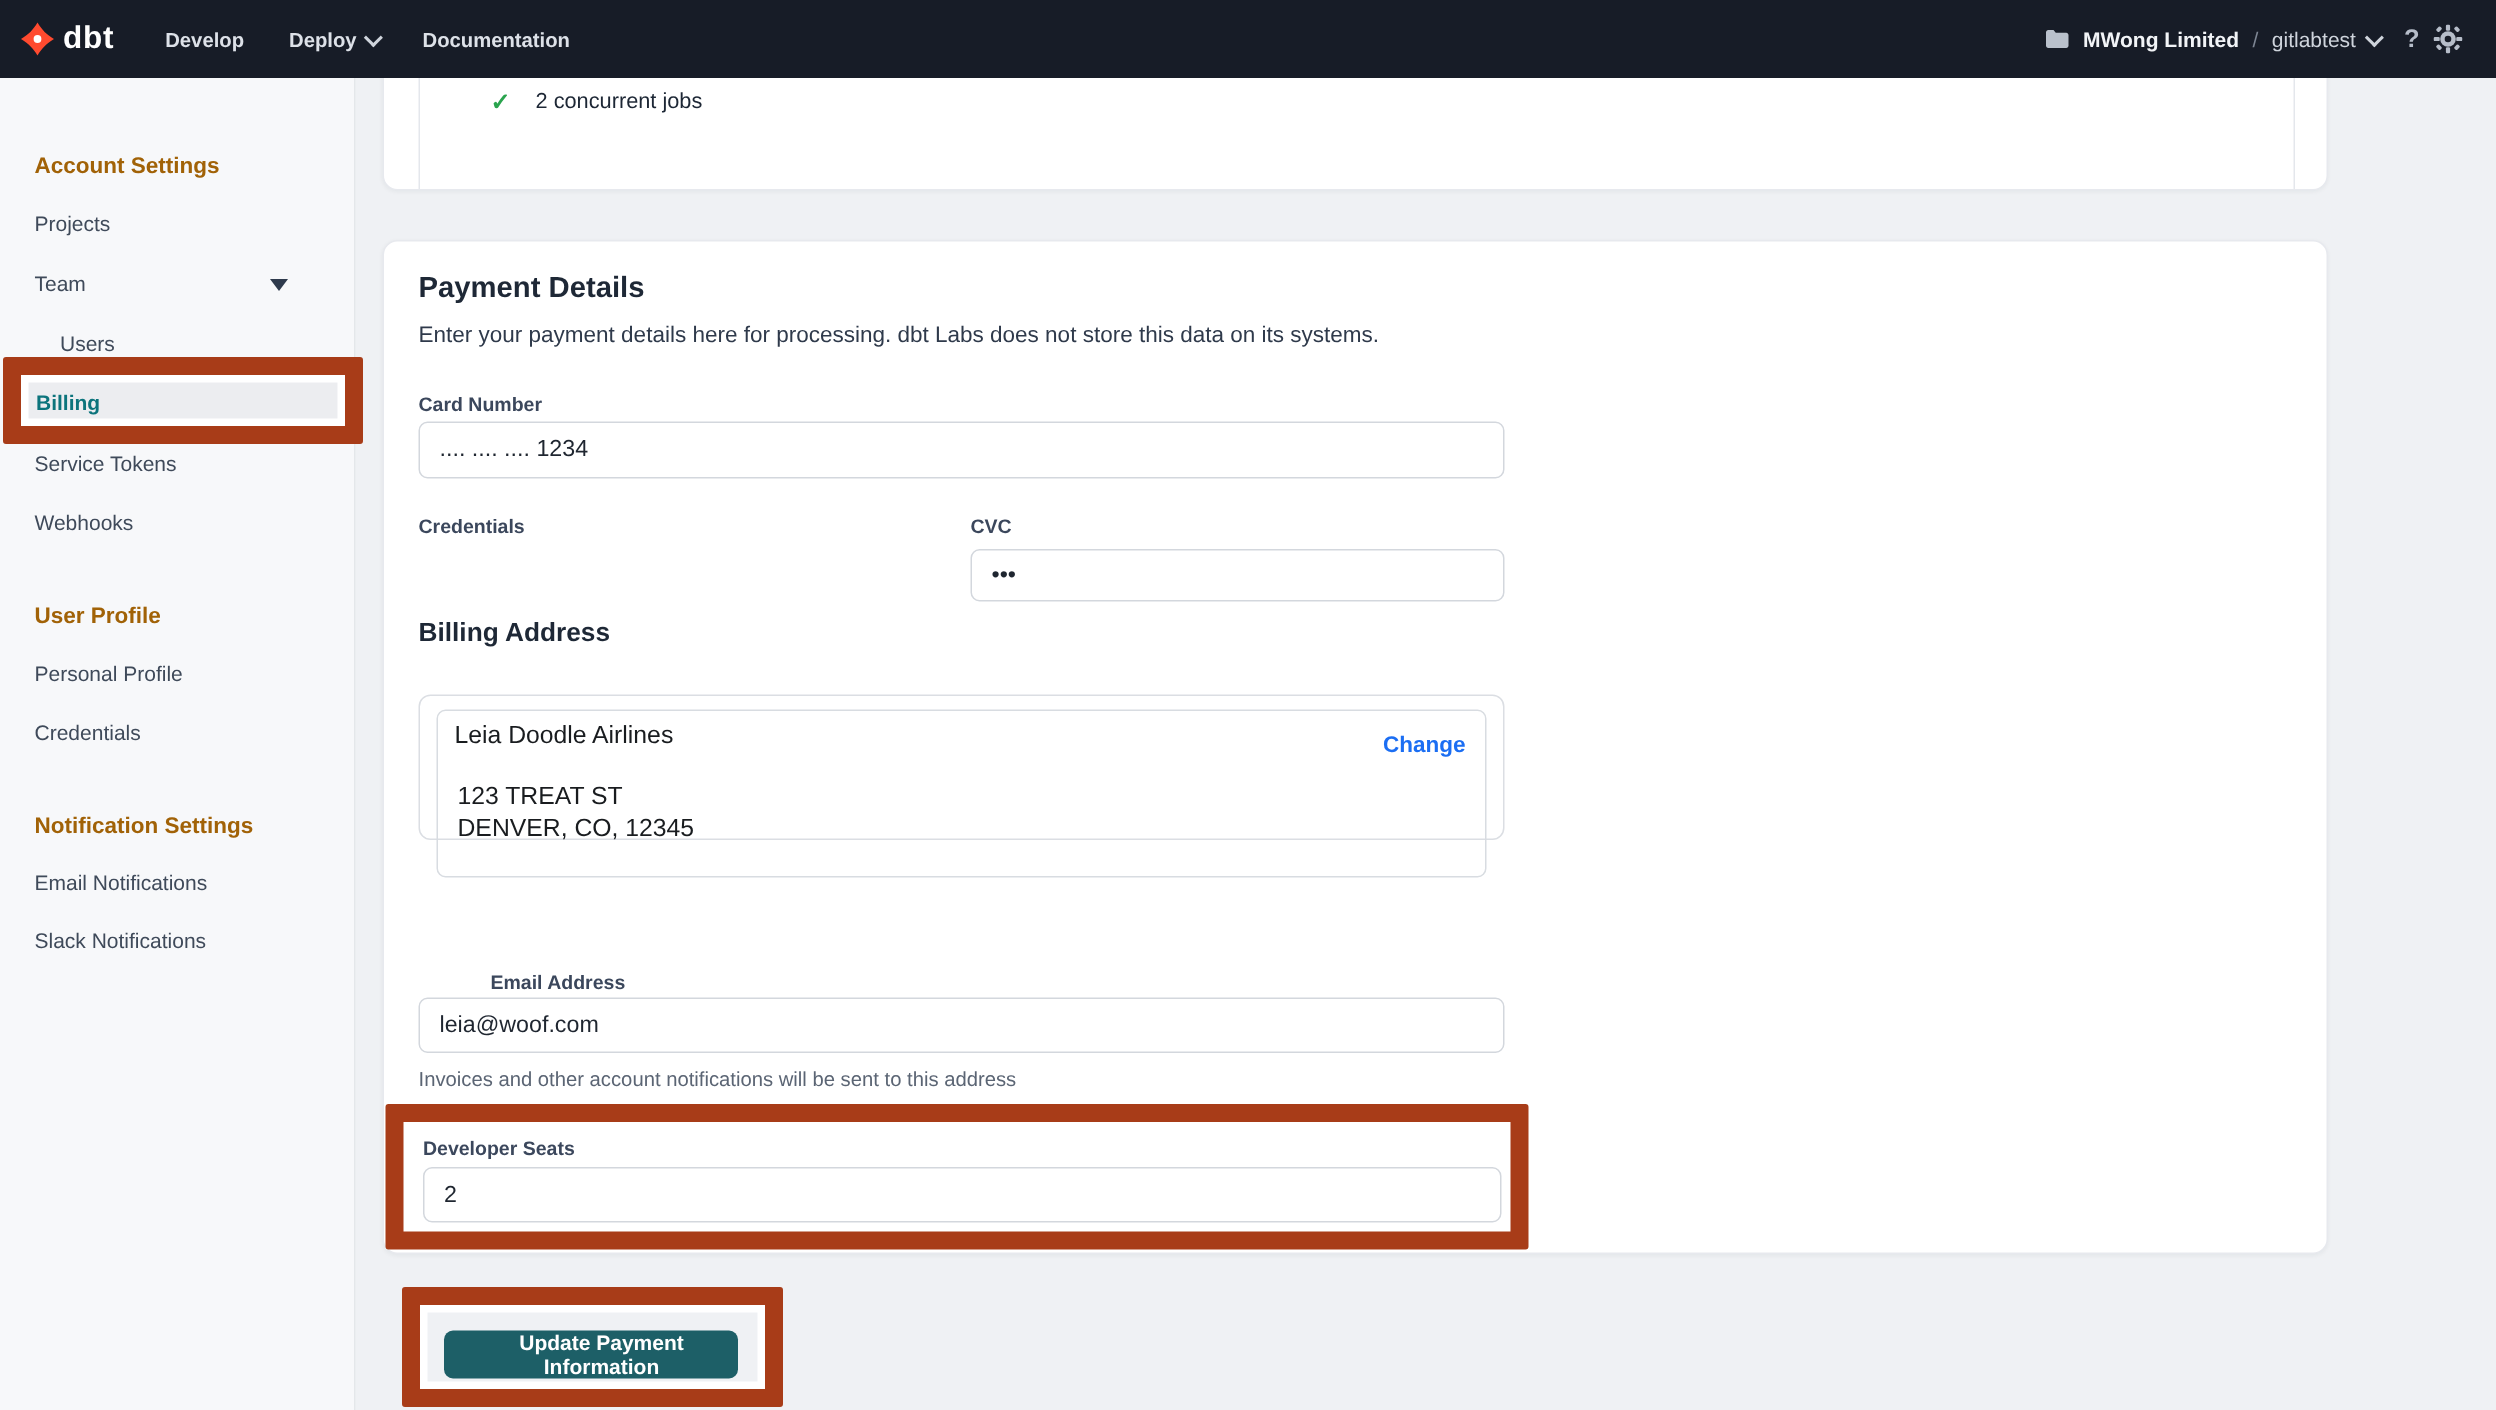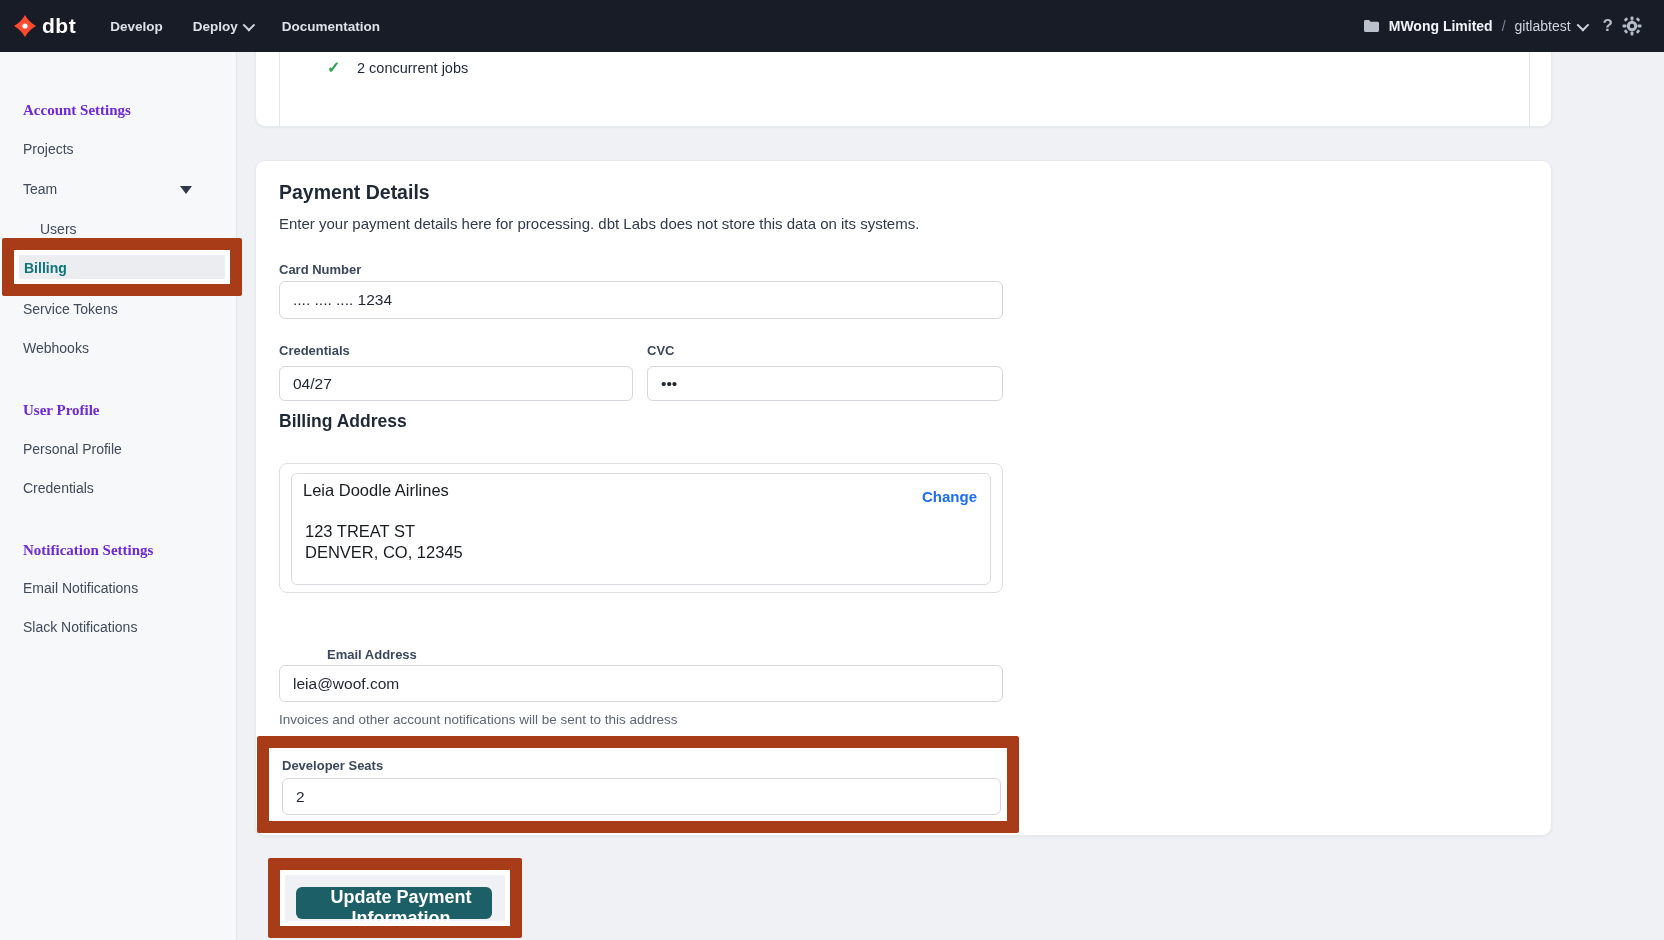--- a/index.html
+++ b/index.html
@@ -17,21 +17,21 @@
   .acct-name { color:#f2f4f7; font-size:14px; font-weight:bold; }
   .acct-sep { color:#7e8694; font-size:14px; }
   .acct-proj { color:#cfd4dc; font-size:14px; display:flex; align-items:center; gap:6px; }
   .help-glyph { color:#b6bdc9; font-size:17px; font-weight:bold; margin-left:8px; cursor:pointer; }
   .chev { width:9px; height:9px; border-right:2px solid #cfd4dc; border-bottom:2px solid #cfd4dc;
           transform:rotate(45deg) translateY(-2px); display:inline-block; }
 
   
   .sidebar { position:absolute; left:0; top:38px; width:237px; height:902px; background:#f7f8fa;
              border-right:1px solid #e4e7ea; z-index:5; }
-  .side-heading { position:absolute; left:23px; color:#6d28d9; font-size:15px; font-weight:bold;font-family:Liberation Serif, serif; }
+  .side-heading { position:absolute; left:23px; color:#a16207; font-size:15px; font-weight:bold; }
   .side-item { position:absolute; left:23px; color:#3f4a5a; font-size:14px; cursor:pointer; }
   .side-item.indent { left:40px; }
   .billing-row { position:absolute; left:15px; top:215px; width:220px; height:31px; background:#ecedf0;
                  border:1px solid #d6dade; border-radius:3px; cursor:pointer; }
   .billing-row span { position:absolute; left:8px; top:6px; font-size:14px; font-weight:bold; color:#0c747c; }
   .team-caret { position:absolute; left:180px; top:148px; width:0; height:0;
                 border-left:6px solid transparent; border-right:6px solid transparent;
                 border-top:8px solid #2e3a4c; cursor:pointer; }
 
   
@@ -46,33 +46,33 @@
 
   .card2 { position:absolute; left:255px; top:160px; width:1297px; height:676px; background:#ffffff;
            border:1px solid #e7e9ee; border-radius:10px; box-shadow:0 1px 3px rgba(20,30,40,.05); z-index:6; }
   .sec-title { position:absolute; left:23px; color:#1e2836; font-weight:bold; }
   .pd-title { top:20px; font-size:19.5px; }
   .pd-desc { position:absolute; left:23px; top:54px; font-size:15px; color:#2f3a4b; }
   .f-label { position:absolute; font-size:13px; font-weight:bold; color:#3b475c; }
   .f-input { position:absolute; border:1px solid #d3d7dd; border-radius:6px; background:#ffffff;
              font-family:"Liberation Sans", sans-serif; font-size:15.5px; color:#1f2630; padding:0 13px; outline:none; }
   .addr-title { top:250px; font-size:17.5px; }
-  .addr-outer { position:absolute; left:23px; top:302px; width:724px; height:130px;
+  .addr-outer { position:absolute; left:23px; top:302px; width:724px; height:97px;
                 border:1px solid #dbdee3; border-radius:8px; }
   .addr-inner { position:absolute; left:11px; top:9px; width:700px; height:112px;
                 border:1px solid #d8dce1; border-radius:6px; }
   .addr-name { position:absolute; left:11px; top:7px; font-size:16.5px; color:#191c1f; }
   .addr-change { position:absolute; right:13px; top:14px; font-size:15px; font-weight:bold; color:#1b6ef3; cursor:pointer; }
   .addr-line1 { position:absolute; left:13px; top:48px; font-size:16.5px; color:#191c1f; }
   .addr-line2 { position:absolute; left:13px; top:69px; font-size:16.5px; color:#191c1f; }
   .email-helper { position:absolute; left:23px; top:551px; font-size:13.5px; color:#5b6574; }
 
   .update-btn { position:absolute; left:296px; top:887px; width:196px; height:32px; background:#1d5f67;
                 border:none; border-radius:6px; color:#ffffff; font-family:"Liberation Sans", sans-serif;
-                font-size:18px; font-weight:bold; cursor:pointer; z-index:10;padding-left:14px; }
+                font-size:14px; font-weight:bold; cursor:pointer; z-index:10;padding-left:14px; }
 
   
   .annotation { position:absolute; border:12px solid #a83c18; box-shadow:inset 0 0 0 5px #ffffff;
                 border-radius:2px; pointer-events:none; z-index:40; }
   .anno-billing { left:2px; top:238px; width:240px; height:58px; }
   .anno-seats { left:257px; top:736px; width:762px; height:97px; }
   .anno-button { left:268px; top:858px; width:254px; height:80px; }
 </style>
 </head>
 <body>
@@ -156,21 +156,20 @@
 </div>
 
 <div class="card2">
   <div class="sec-title pd-title">Payment Details</div>
   <div class="pd-desc">Enter your payment details here for processing. dbt Labs does not store this data on its systems.</div>
 
   <div class="f-label" style="left:23px; top:101px;">Card Number</div>
   <input class="f-input" style="left: 23px; top: 120px; width: 724px; height: 38px;" value=".... .... .... 1234">
 
   <div class="f-label" style="left:23px; top:182px;">Credentials</div>
-  <input class="f-input" style="left: 23px; top: 205px; width: 354px; height: 35px;" value="04/27">
 
   <div class="f-label" style="left:391px; top:182px;">CVC</div>
   <input class="f-input" style="left: 391px; top: 205px; width: 356px; height: 35px;" value="•••">
 
   <div class="sec-title addr-title">Billing Address</div>
   <div class="addr-outer">
     <div class="addr-inner">
       <div class="addr-name">Leia Doodle Airlines</div>
       <div class="addr-change">Change</div>
       <div class="addr-line1">123 TREAT ST</div>

